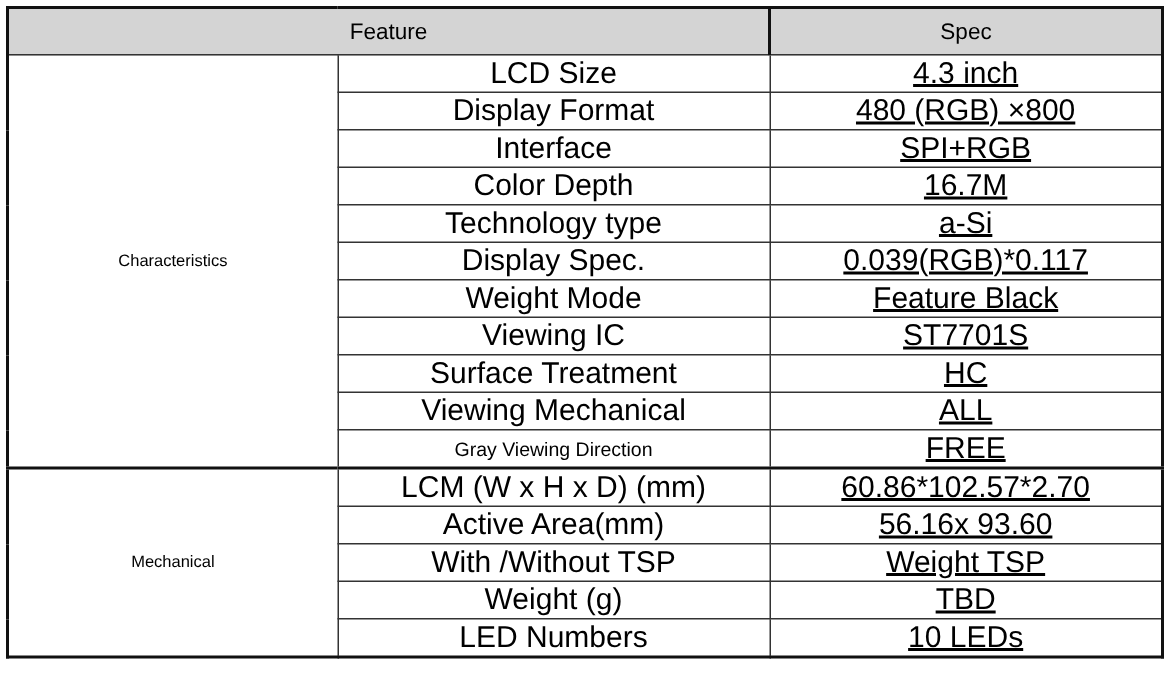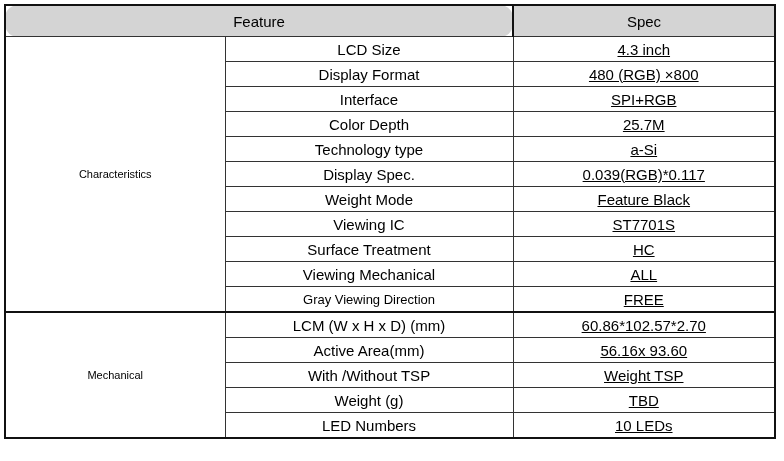--- a/index.html
+++ b/index.html
@@ -42,25 +42,24 @@
   col.c-feature { width: 288px; }
   col.c-spec { width: 262px; }
 
   thead td {
     background: #d4d4d4;
     height: 30px;
     font-size: 15px;
   }
   .hdr-feature {
     border-right: 2px solid #111111 !important;
-    border-radius: 13px;
   }
   tbody td {
     height: 24px;
-    font-size: 15px;
+    font-size: 20px;
   }
   td.group-cell {
     font-size: 11px;
     border-right: 1px solid #333333;
   }
   td.feature-cell {
     text-align: left;
     padding-left: 8px;
     border-right: 2px solid #111111;
   }
@@ -104,21 +103,21 @@
       <tr>
         <td class="feature-cell">Display Format</td>
         <td class="spec-cell">480 (RGB) ×800</td>
       </tr>
       <tr>
         <td class="feature-cell">Interface</td>
         <td class="spec-cell">SPI+RGB</td>
       </tr>
       <tr>
         <td class="feature-cell">Color Depth</td>
-        <td class="spec-cell">25.7M</td>
+        <td class="spec-cell">16.7M</td>
       </tr>
       <tr>
         <td class="feature-cell">Technology type</td>
         <td class="spec-cell">a-Si</td>
       </tr>
       <tr>
         <td class="feature-cell">Display Spec.</td>
         <td class="spec-cell">0.039(RGB)*0.117</td>
       </tr>
       <tr>

